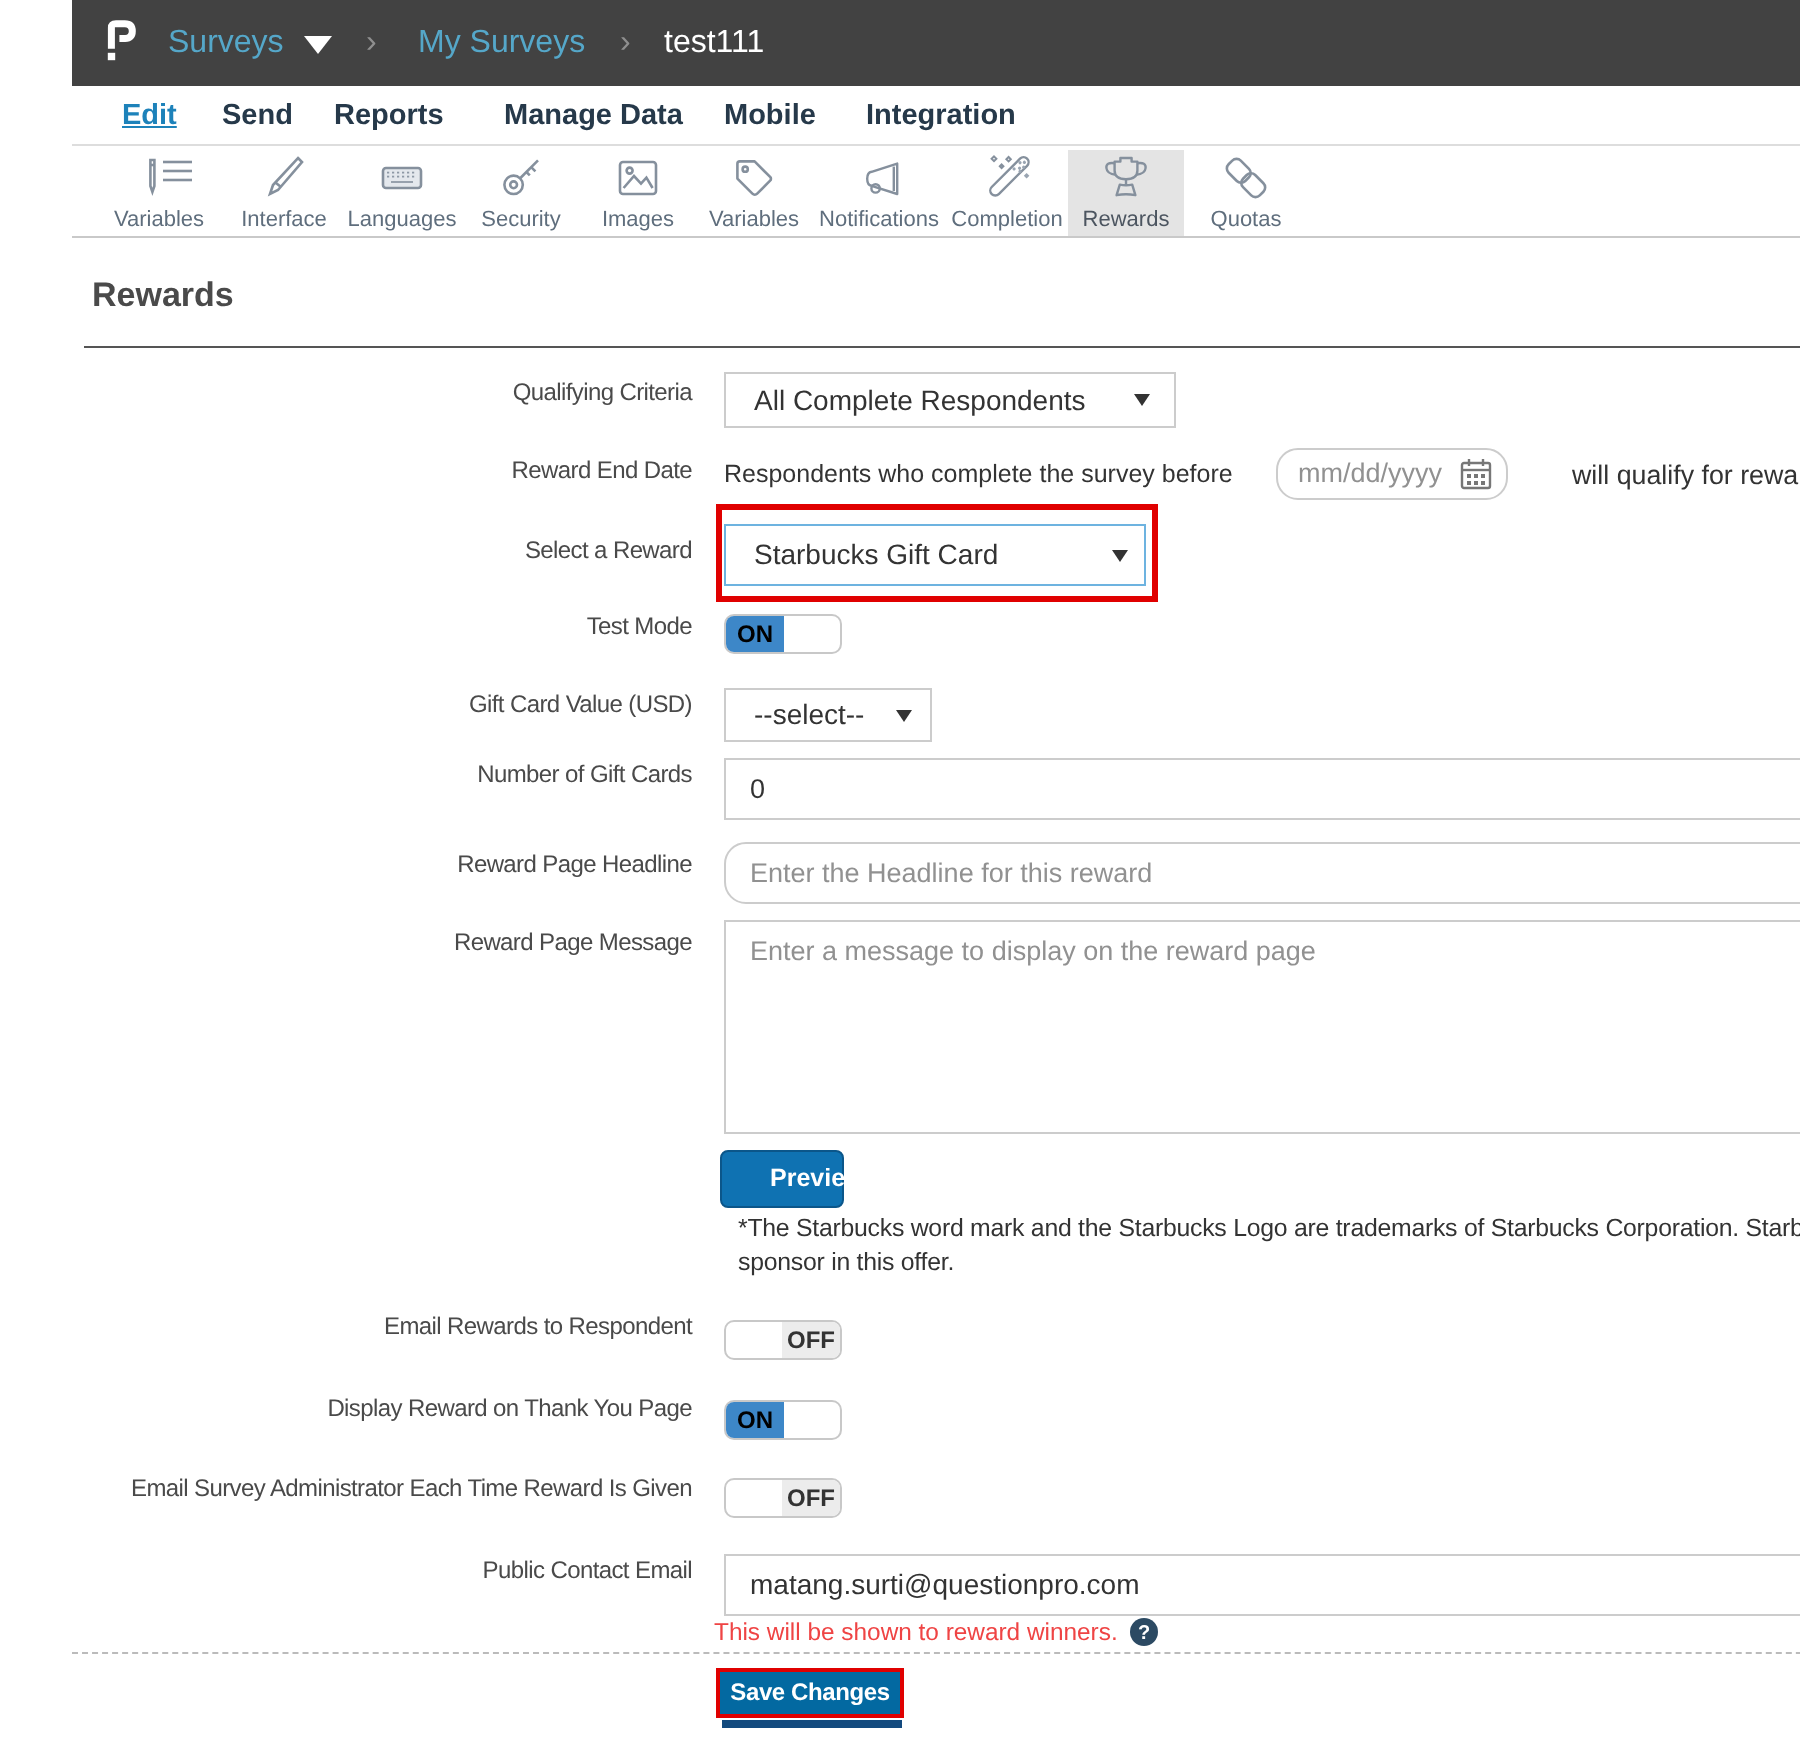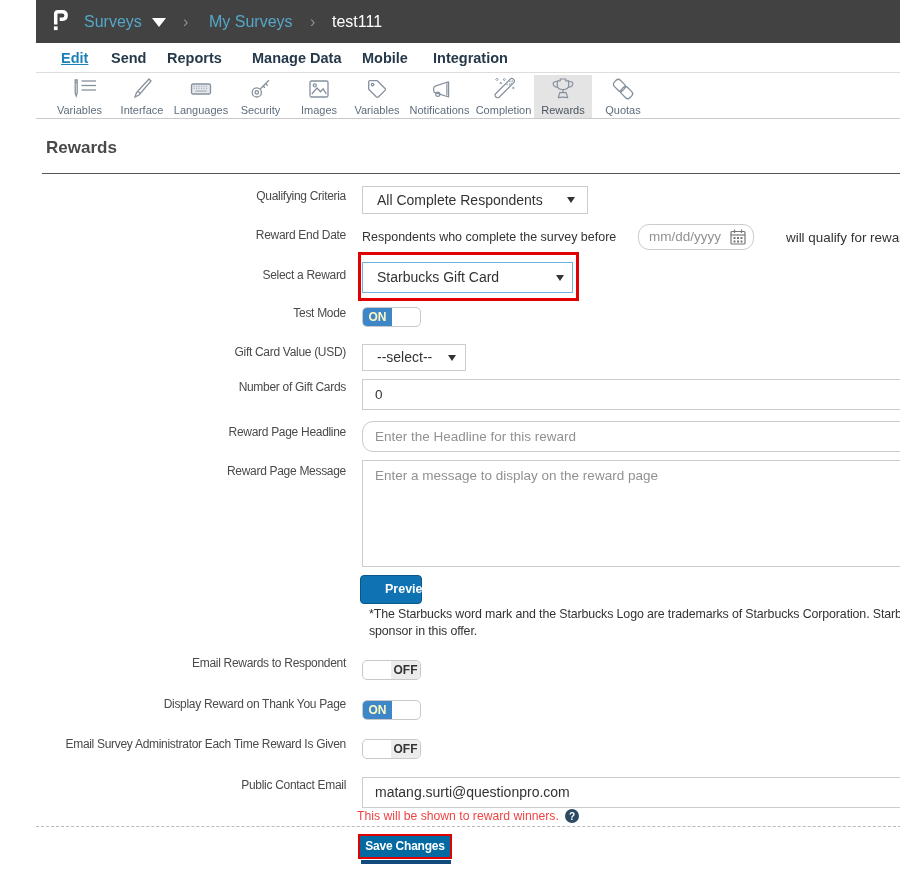--- a/index.html
+++ b/index.html
@@ -33,21 +33,21 @@
 
 
 .flabel { position:absolute; right:590px; text-align:right; white-space:nowrap; font-size:12px; letter-spacing:-0.3px; font-weight:normal; color:#4a4a4a; }
 .ctrl { position:absolute; background:#fff; border:1px solid #ccc; color:#333; }
 .sel-box { font-size:14px; line-height:26px; padding-left:14px; }
 .sel-box .caret { position:absolute; right:12px; top:50%; margin-top:-3px; width:0; height:0;
   border-left:4.5px solid transparent; border-right:4.5px solid transparent; border-top:6px solid #333; }
 .txt { font-size:13.5px; line-height:29px; padding-left:12px; }
 .ph { color:#919191;border-radius:11px; }
 .toggle { position:absolute; width:59px; height:20px; border:1px solid #c8c8c8; border-radius:5px; background:#fff; overflow:hidden; font-size:12px; font-weight:bold; }
-.toggle .on { position:absolute; left:0; top:0; width:29px; height:18px; background:#3d87c8; color:#fef9c3; text-align:center; line-height:18px; }
+.toggle .on { position:absolute; left:0; top:0; width:29px; height:18px; background:#3d87c8; color:#000000; text-align:center; line-height:18px; }
 .toggle .off { position:absolute; right:0; top:0; width:29px; height:18px; background:#ececec; color:#333; text-align:center; line-height:18px; }
 .btn { position:absolute; background:#0f72b2; color:#fff; font-weight:bold; font-size:13px; text-align:center; border-radius:3px;padding-left:24px; }
 .note { position:absolute; font-size:13px; color:#333; }
 </style>
 </head>
 <body>
 <div id="page">
 
   <div id="topbar">
     <svg class="abs" style="left:16px;top:9px" width="17" height="24" viewBox="0 0 17 24">

